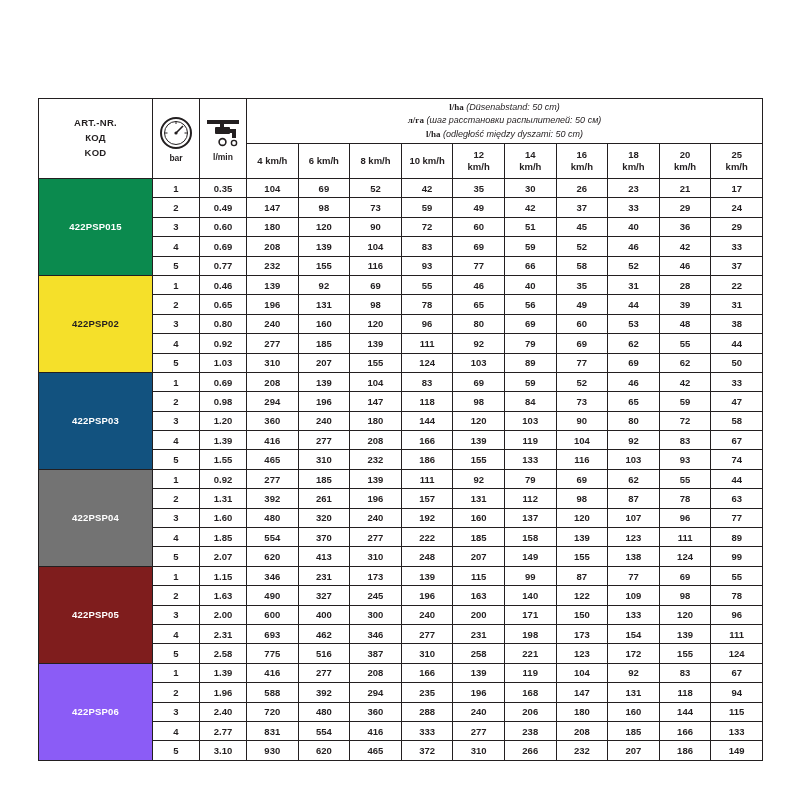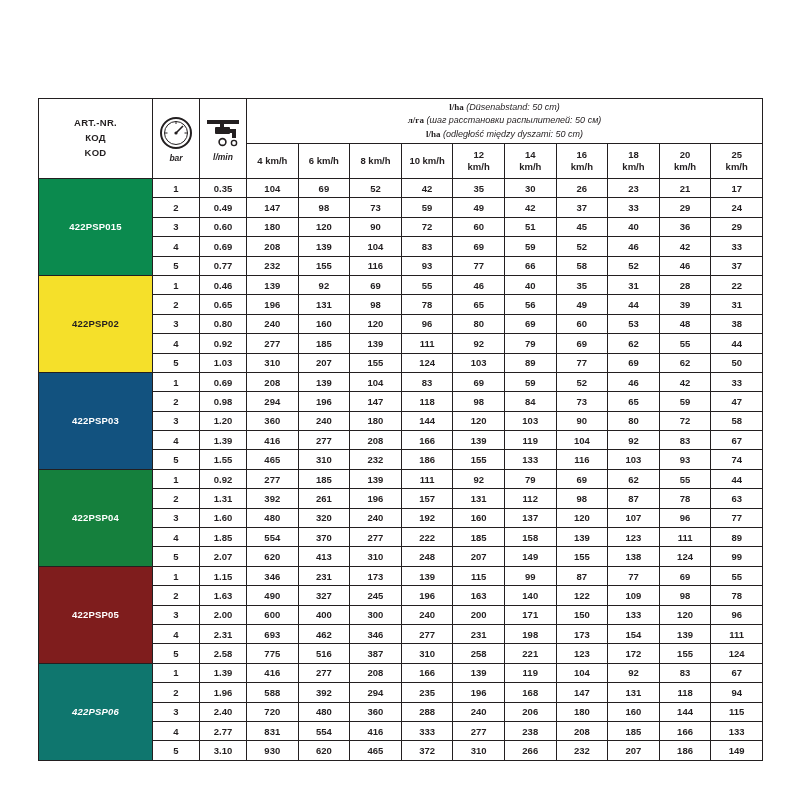--- a/index.html
+++ b/index.html
@@ -41,21 +41,20 @@
     font-size: 9.5px;
     letter-spacing: .3px;
   }
   .hdr-bar, .hdr-lmin {
     width: 47px;
     height: 78px;
   }
   .hdr-unit {
     display: block;
     font-size: 8.5px;
-    font-style: italic;
     font-weight: bold;
     margin-top: 2px;
   }
   .gauge {
     display: block;
     margin: 0 auto 1px;
   }
   .tap {
     display: block;
     margin: 0 auto 1px;
@@ -384,21 +383,21 @@
           <td class="num spd-col">232</td>
           <td class="num spd-col">186</td>
           <td class="num spd-col">155</td>
           <td class="num spd-col">133</td>
           <td class="num spd-col">116</td>
           <td class="num spd-col">103</td>
           <td class="num spd-col">93</td>
           <td class="num spd-col">74</td>
         </tr>
         <tr>
-          <td class="swatch" rowspan="5" style="background: #15803d; color: rgb(255, 255, 255);">422PSP04</td>
+          <td class="swatch" rowspan="5" style="background: #737373; color: rgb(255, 255, 255);">422PSP04</td>
           <td class="num">1</td>
           <td class="num">0.92</td>
           <td class="num spd-col">277</td>
           <td class="num spd-col">185</td>
           <td class="num spd-col">139</td>
           <td class="num spd-col">111</td>
           <td class="num spd-col">92</td>
           <td class="num spd-col">79</td>
           <td class="num spd-col">69</td>
           <td class="num spd-col">62</td>
@@ -526,21 +525,21 @@
           <td class="num spd-col">387</td>
           <td class="num spd-col">310</td>
           <td class="num spd-col">258</td>
           <td class="num spd-col">221</td>
           <td class="num spd-col">123</td>
           <td class="num spd-col">172</td>
           <td class="num spd-col">155</td>
           <td class="num spd-col">124</td>
         </tr>
         <tr>
-          <td class="swatch" rowspan="5" style="background: #0f766e; color: rgb(255, 255, 255); font-style: italic;">422PSP06</td>
+          <td class="swatch" rowspan="5" style="background: #8b5cf6; color: rgb(255, 255, 255);">422PSP06</td>
           <td class="num">1</td>
           <td class="num">1.39</td>
           <td class="num spd-col">416</td>
           <td class="num spd-col">277</td>
           <td class="num spd-col">208</td>
           <td class="num spd-col">166</td>
           <td class="num spd-col">139</td>
           <td class="num spd-col">119</td>
           <td class="num spd-col">104</td>
           <td class="num spd-col">92</td>

